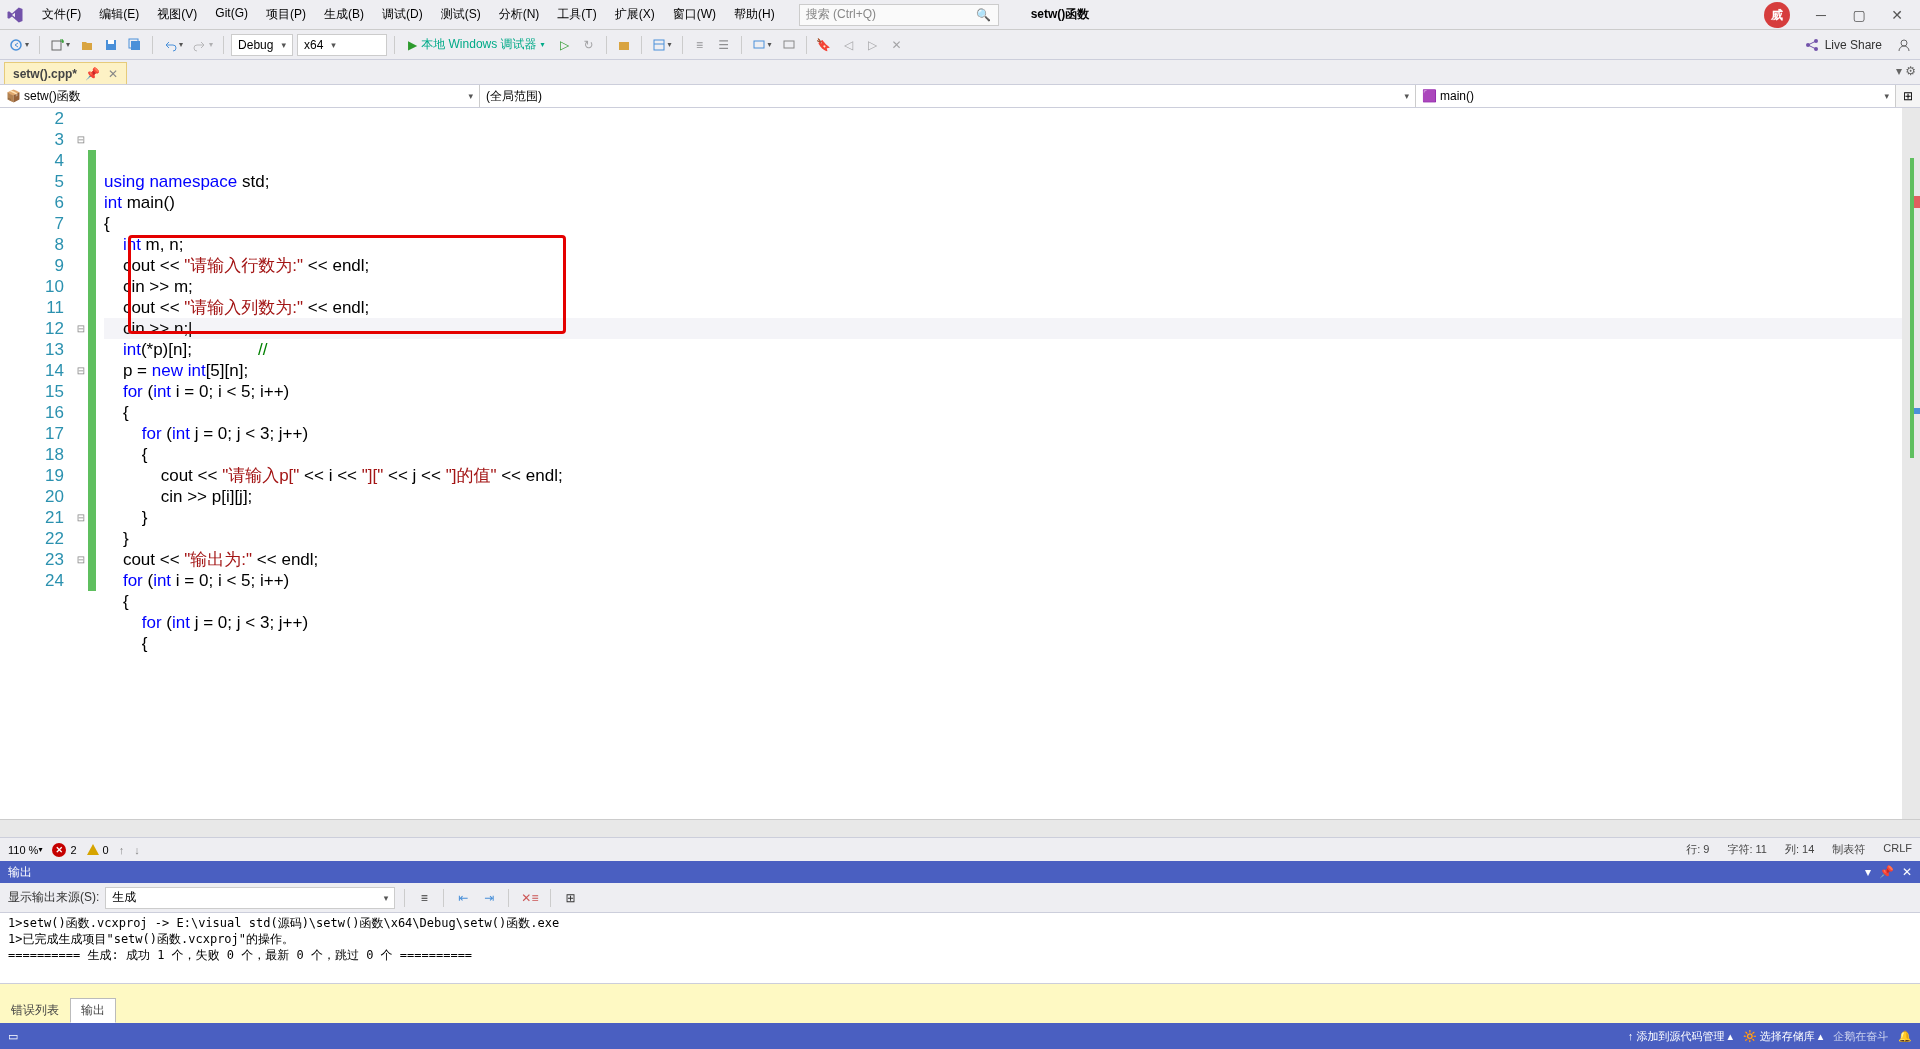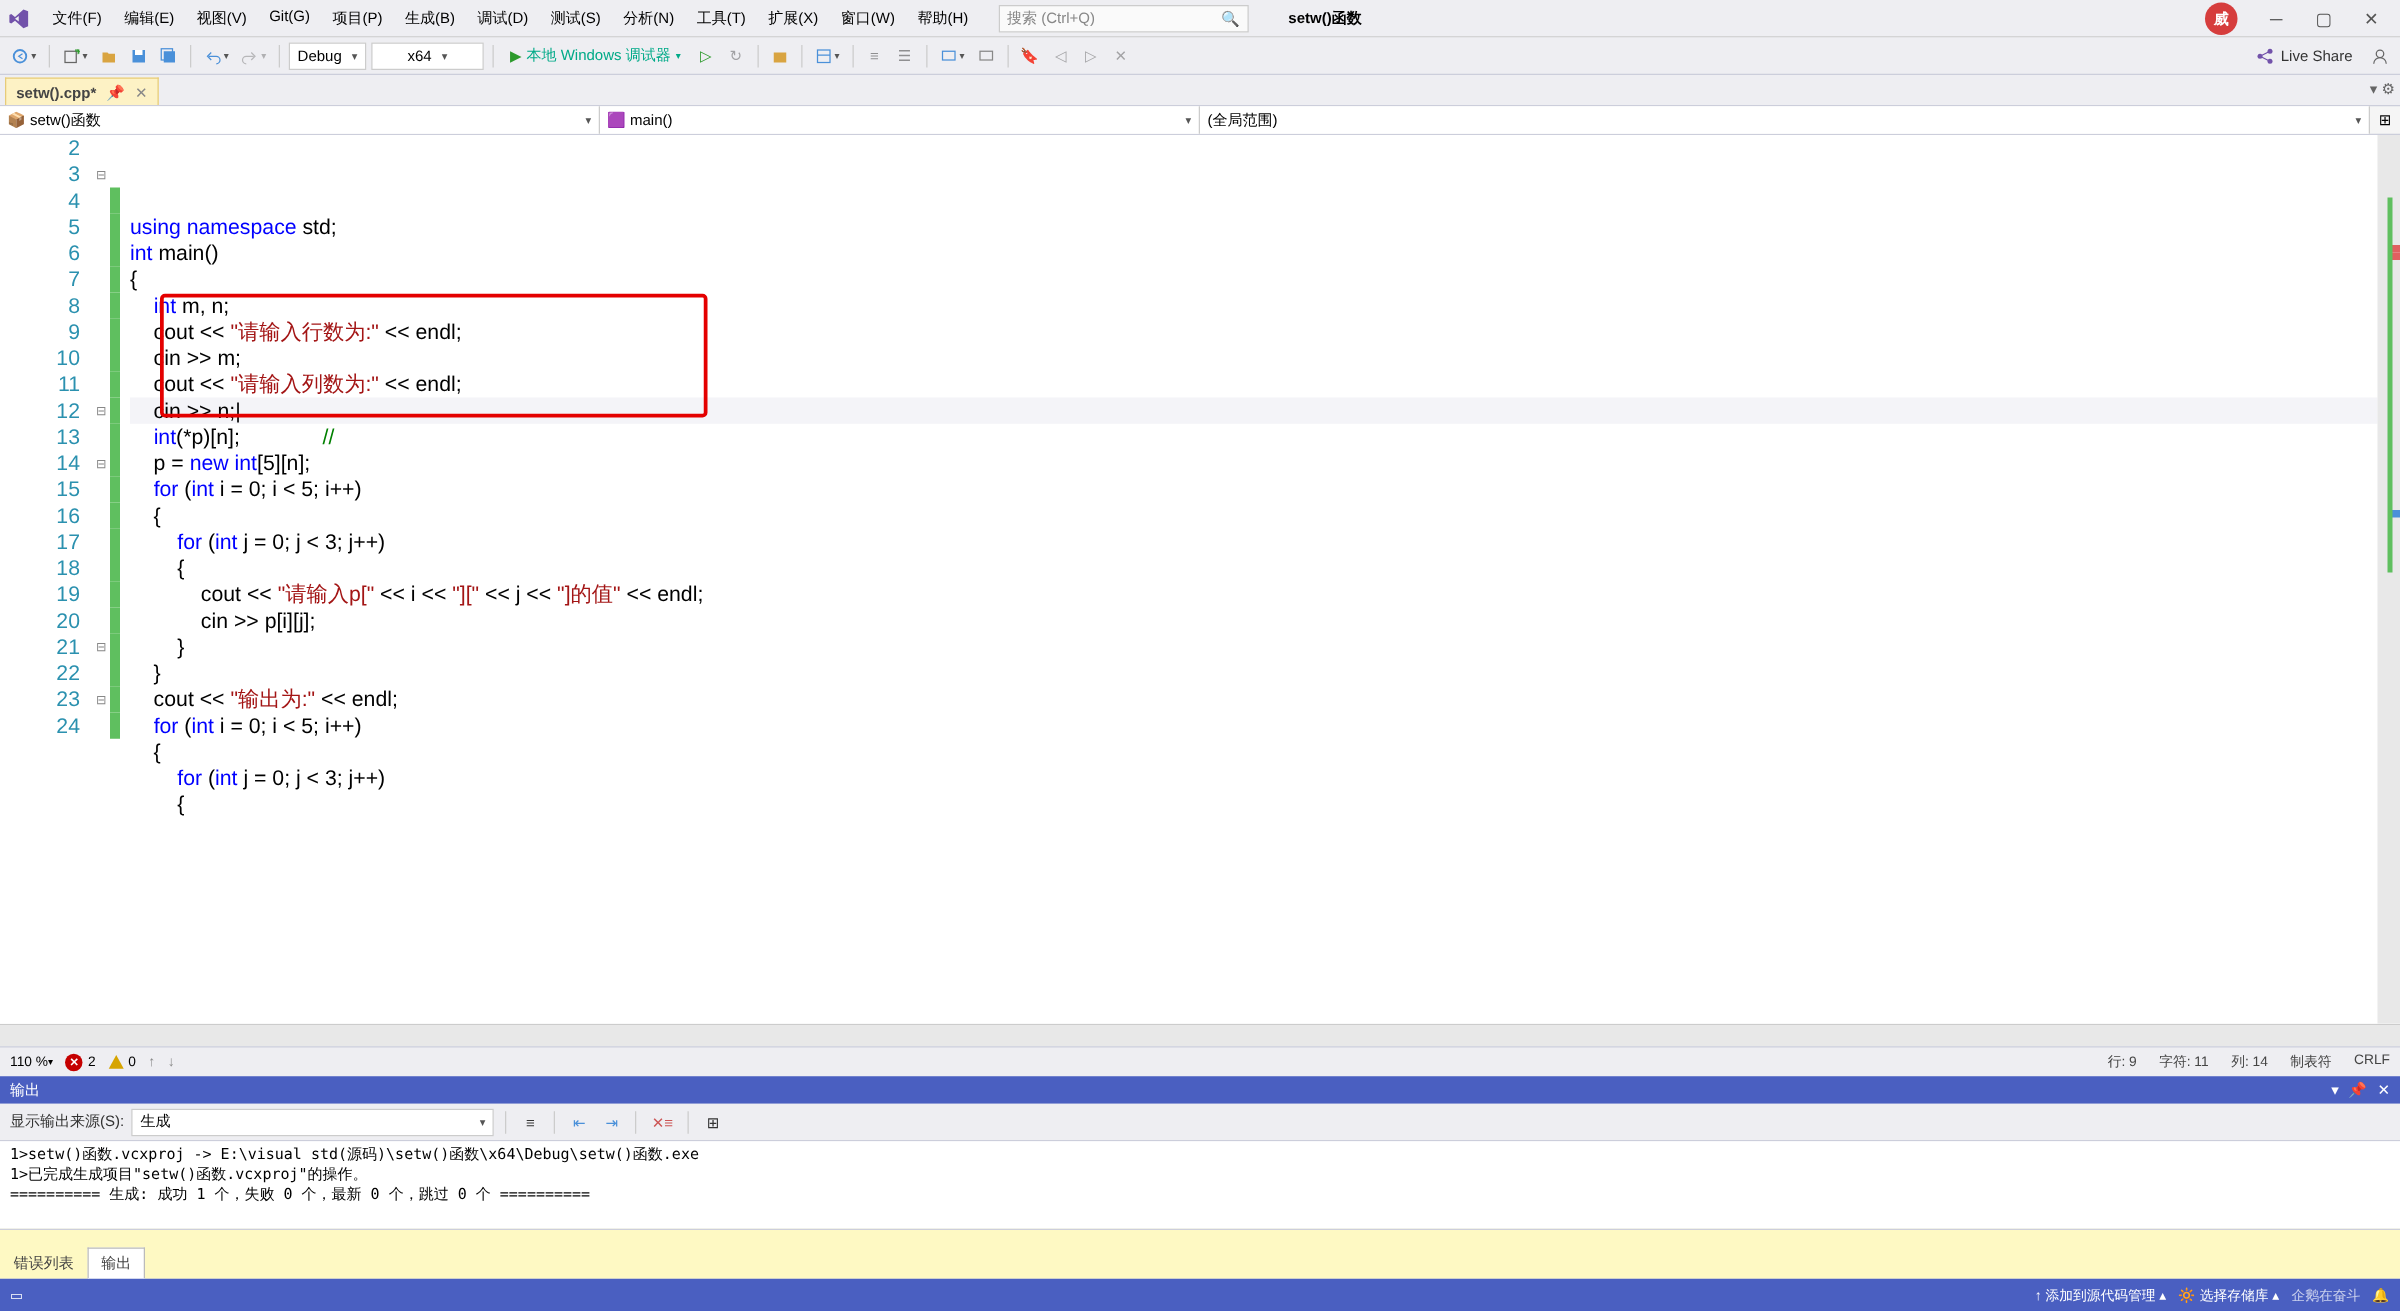--- a/index.html
+++ b/index.html
@@ -13,21 +13,21 @@
 .title-text { margin-left: 28px; font-weight: 600; }
 .title-spacer { flex: 1; }
 .user-badge { width: 26px; height: 26px; border-radius: 50%; background: #d63d3d; color: #fff; text-align: center; line-height: 26px; font-weight: bold; margin-right: 10px; }
 .win-btn { width: 34px; height: 24px; display: flex; align-items: center; justify-content: center; color: #555; cursor: pointer; font-size: 14px; }
 
 
 .tool-bar { height: 30px; background: #eeeef2; display: flex; align-items: center; padding: 0 6px; gap: 4px; border-bottom: 1px solid #cccedb; }
 .tbtn { height: 22px; min-width: 20px; display: flex; align-items: center; justify-content: center; padding: 0 3px; cursor: pointer; color: #333; }
 .tbtn.dd::after { content: "▾"; font-size: 8px; margin-left: 2px; color: #555; }
 .tsep { width: 1px; height: 18px; background: #ccc; margin: 0 3px; }
-.tcombo { height: 22px; border: 1px solid #ccc; background: #fff; display: flex; align-items: center; padding: 0 6px; min-width: 60px; justify-content: center; }
+.tcombo { height: 22px; border: 1px solid #ccc; background: #fff; display: flex; align-items: center; padding: 0 6px; min-width: 60px; justify-content: flex-start; }
 .tcombo::after { content: "▾"; font-size: 9px; color: #555; margin-left: 8px; }
 .play-btn { color: #0a8; display: flex; align-items: center; gap: 4px; padding: 0 6px; height: 22px; }
 .play-btn::before { content: "▶"; color: #2c9a2c; }
 .live-share { margin-left: auto; display: flex; align-items: center; gap: 6px; padding: 0 8px; color: #333; }
 
 
 .tab-strip { height: 24px; background: #eeeef2; display: flex; align-items: flex-end; padding-left: 4px; position: relative; }
 .file-tab { height: 22px; background: #fdf2c5; border: 1px solid #e6cb7a; border-bottom: none; display: flex; align-items: center; padding: 0 8px; gap: 8px; font-weight: 600; color: #444; }
 .file-tab .pin { color: #888; }
 .file-tab .close { color: #888; font-weight: normal; }
@@ -236,26 +236,26 @@
     <span class="pin">📌</span>
     <span class="close">✕</span>
   </div>
   <div class="tab-gear">▾ ⚙</div>
 </div>
 
 <div class="nav-row">
   <div class="nav-combo" style="flex:0 0 480px">
     <span><span class="nav-icon">📦</span><span>setw()函数</span></span>
   </div>
+  <div class="nav-combo">
+      <span>(全局范围)</span>
+    </div>
   <div class="nav-combo" style="flex:0 0 480px">
     <span><span class="nav-icon">🟪</span><span>main()</span></span>
   </div>
-  <div class="nav-combo">
-      <span>(全局范围)</span>
-    </div>
   <div class="nav-end">⊞</div>
 </div>
 
 <div class="editor-wrap">
   <div class="editor">
     <div class="gutter" id="gutter">
         <div class="ln">2</div>
         <div class="ln">3</div>
         <div class="ln">4</div>
         <div class="ln">5</div>

